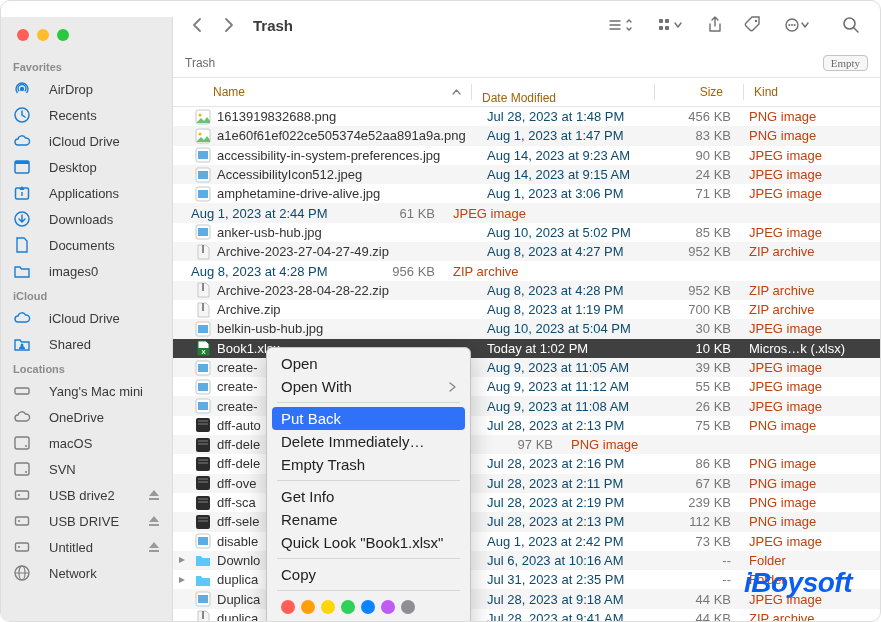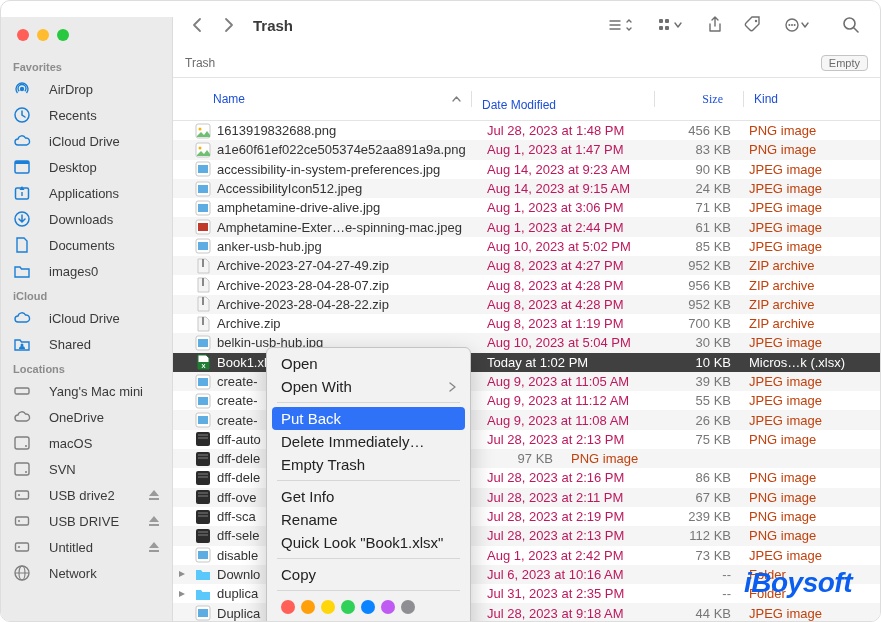--- a/index.html
+++ b/index.html
@@ -15,37 +15,37 @@
 .sitem.secondary .ic { color: #7f7f7f; }
 .sitem .eject { margin-left: auto; color: #9a9a9a; }
 .sidebar-scroll { flex: 1; overflow: hidden; }
 .main { flex: 1; display: flex; flex-direction: column; }
 .toolbar { height: 48px; display: flex; align-items: center; padding: 0 14px; gap: 8px; }
 .nav-arrow { width: 22px; height: 22px; display: flex; align-items: center; justify-content: center; color: #7f7f7f; }
 .title { font-size: 15px; font-weight: 600; margin-left: 6px; margin-right: auto; color: #3a3a3a; }
 .tbtn { width: 30px; height: 26px; display: flex; align-items: center; justify-content: center; color: #6f6f6f; }
 .tbtn.wide { width: 42px; }
 .crumb-bar { height: 28px; padding: 0 12px; display: flex; align-items: center; color: #6b6b6b; font-size: 12px; }
-.crumb-bar .empty-btn { margin-left: auto; font-size: 11px; color: #6b6b6b; border: 1px solid #c4c4c4; border-radius: 4px; padding: 1px 7px; background: #f6f6f6; }
-.columns { height: 44px; border-top: 1px solid #e4e4e4; border-bottom: 1px solid #e4e4e4; display: flex; align-items: center; font-size: 12px; color: #1d4ed8; }
+.crumb-bar .empty-btn { margin-left: auto; font-size: 11px; color: #6b6b6b; border: 1px solid #c4c4c4; border-radius: 4px; padding: 1px 7px; background: #f6f6f6; font-family: Liberation Serif, serif; }
+.columns { height: 30px; border-top: 1px solid #e4e4e4; border-bottom: 1px solid #e4e4e4; display: flex; align-items: center; font-size: 12px; color: #a16207; }
 .columns .col { padding: 0 8px; display: flex; align-items: center; gap: 4px; }
 .col.name { flex: 0 0 296px; padding-left: 40px; }
 .col.date { flex: 0 0 178px; margin-top: 12px; }
-.col.size { flex: 0 0 84px; justify-content: flex-end; padding-right: 18px; font-family: Liberation Serif, serif; }
+.col.size { flex: 0 0 84px; justify-content: flex-end; padding-right: 18px; }
 .col.kind { flex: 1; }
 .listwrap { flex: 1; overflow: hidden; position: relative; }
 .row { height: 19.3px; display: flex; align-items: center; }
 .row:nth-child(even) { background: #f5f5f5; }
 .row.selected { background: #404040; color: #fff; }
 .row .chev { width: 18px; display: flex; justify-content: center; color: #8e8e8e; }
 .row.selected .chev { color: #fff; }
 .row .ficon { width: 16px; height: 16px; margin-right: 6px; display: flex; align-items: center; justify-content: center; }
 .row .cell { white-space: nowrap; overflow: hidden; text-overflow: ellipsis; }
 .cell.name { flex: 0 0 296px; display: flex; align-items: center; padding-left: 4px; }
-.cell.date { flex: 0 0 178px; color: #be185d; }
+.cell.date { flex: 0 0 178px; color: #0c4a6e; }
 .cell.size { flex: 0 0 84px; text-align: right; padding-right: 18px; color: #777; }
 .cell.kind { flex: 1; color: #c2410c; }
 .row.selected .cell { color: #fff; }
 .ctxmenu { position: absolute; left: 265px; top: 346px; width: 205px; background: #f2f2f2; border: 1px solid #c4c4c4; border-radius: 6px; box-shadow: 0 8px 24px rgba(0,0,0,.22); padding: 4px 0; z-index: 50; }
 .mi { display: flex; align-items: center; padding: 3px 14px; font-size: 15px; color: #222; position: relative; }
 .mi.sel { background: #2f72f7; color: #fff; margin: 0 5px; border-radius: 4px; padding: 3px 9px; }
 .mi .sub { margin-left: auto; color: #888; }
 .sep { height: 1px; background: #d6d6d6; margin: 4px 10px; }
 .tagrow { display: flex; gap: 6px; padding: 5px 14px 2px; }
 .tagdot { width: 14px; height: 14px; border-radius: 50%; }
@@ -406,29 +406,20 @@
             </svg>
           </span>
           <span>amphetamine-drive-alive.jpg</span>
         </div>
         <div class="cell date">Aug 1, 2023 at 3:06 PM</div>
         <div class="cell size">71 KB</div>
         <div class="cell kind">JPEG image</div>
       </div>
       <div class="row">
         <span class="chev"></span>
-        <div class="cell name">
-          <span class="ficon">
-            <svg width="16" height="16" viewBox="0 0 16 16">
-              <rect x="1" y="1" width="14" height="14" rx="2" fill="#fff" stroke="#c7c7c7"></rect>
-              <rect x="3" y="4" width="10" height="8" fill="#c0392b"></rect>
-            </svg>
-          </span>
-          <span>Amphetamine-Exter…e-spinning-mac.jpeg</span>
-        </div>
         <div class="cell date">Aug 1, 2023 at 2:44 PM</div>
         <div class="cell size">61 KB</div>
         <div class="cell kind">JPEG image</div>
       </div>
       <div class="row">
         <span class="chev"></span>
         <div class="cell name">
           <span class="ficon">
             <svg width="16" height="16" viewBox="0 0 16 16">
               <rect x="1" y="1" width="14" height="14" rx="2" fill="#fff" stroke="#c7c7c7"></rect>
@@ -451,29 +442,20 @@
             </svg>
           </span>
           <span>Archive-2023-27-04-27-49.zip</span>
         </div>
         <div class="cell date">Aug 8, 2023 at 4:27 PM</div>
         <div class="cell size">952 KB</div>
         <div class="cell kind">ZIP archive</div>
       </div>
       <div class="row">
         <span class="chev"></span>
-        <div class="cell name">
-          <span class="ficon">
-            <svg width="16" height="16" viewBox="0 0 16 16">
-              <path d="M3 1 h8 l3 3 v11 h-11 z" fill="#f5f5f5" stroke="#c7c7c7"></path>
-              <rect x="7" y="1" width="2" height="8" fill="#888"></rect>
-            </svg>
-          </span>
-          <span>Archive-2023-28-04-28-07.zip</span>
-        </div>
         <div class="cell date">Aug 8, 2023 at 4:28 PM</div>
         <div class="cell size">956 KB</div>
         <div class="cell kind">ZIP archive</div>
       </div>
       <div class="row">
         <span class="chev"></span>
         <div class="cell name">
           <span class="ficon">
             <svg width="16" height="16" viewBox="0 0 16 16">
               <path d="M3 1 h8 l3 3 v11 h-11 z" fill="#f5f5f5" stroke="#c7c7c7"></path>

